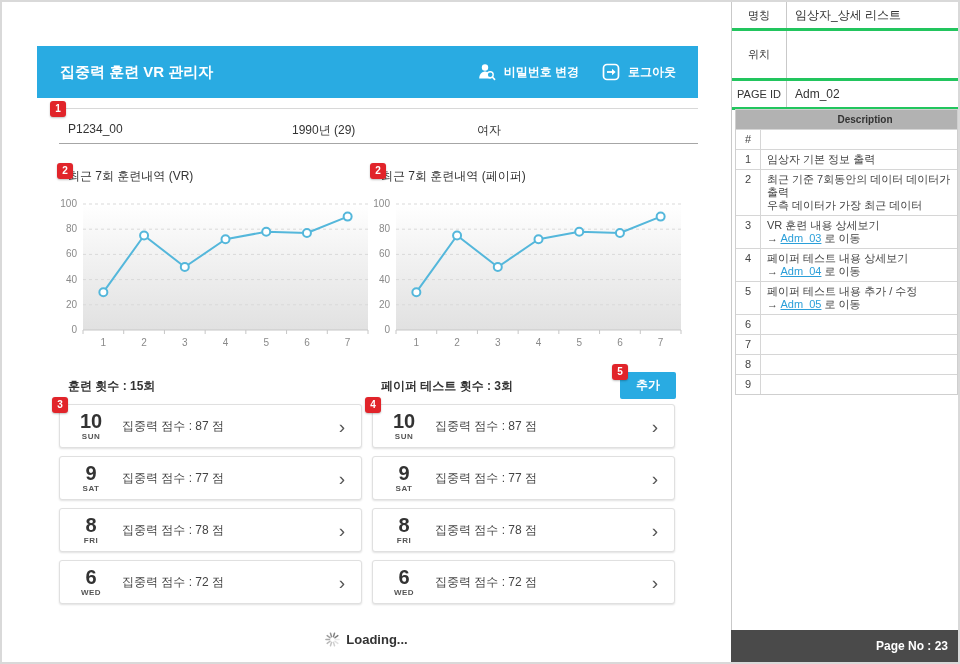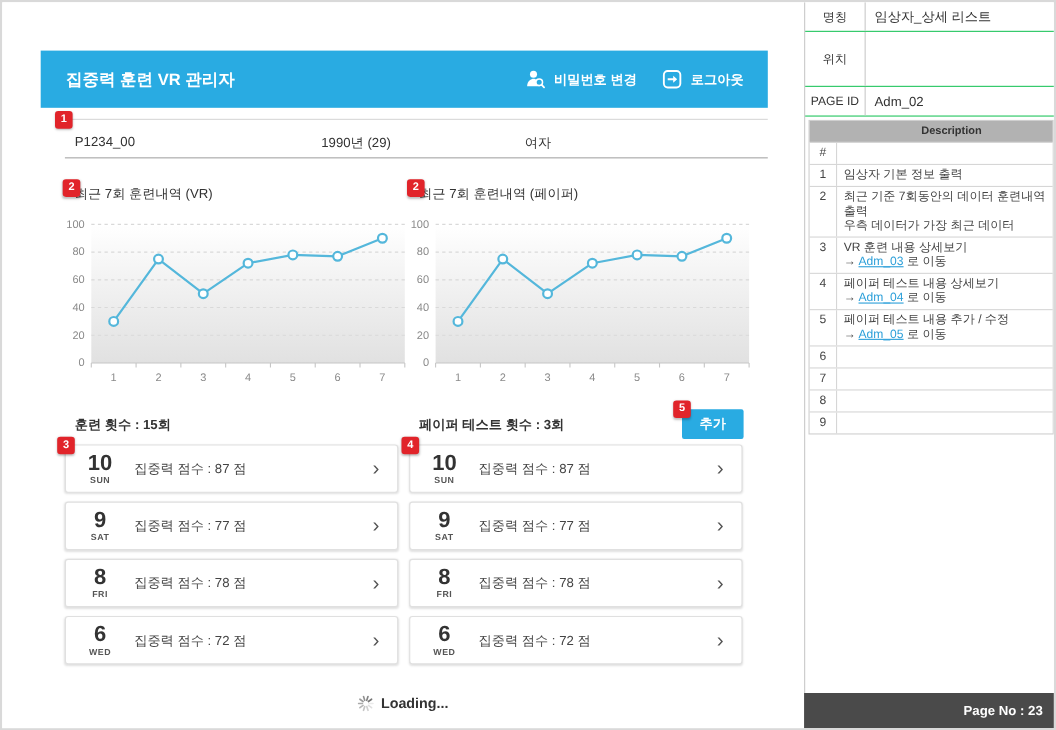--- a/index.html
+++ b/index.html
@@ -40,21 +40,21 @@
   .day-num { font-size:20px; color:#333; font-weight:bold; }
   .day-name { font-size:8px; color:#555; font-weight:bold; letter-spacing:.5px; margin-top:2px; }
   .day-score { font-size:12px; color:#444; }
   .day-chevron { margin-left:auto; padding-right:16px; font-size:19px; color:#555; line-height:1; }
 
   .loading { position:absolute; left:0; top:630px; width:729px; display:flex; align-items:flex-start; justify-content:center; gap:6px; }
   .loading-text { font-size:13px; font-weight:bold; color:#333; }
 
   
   .sidebar { position:absolute; left:729px; top:0; width:229px; height:660px; background:#fff; border-left:1px solid #c9c9c9; }
-  .field-row { position:relative; display:flex; border-bottom:1px solid #22c55e; }
+  .field-row { position:relative; display:flex; border-bottom:3px solid #22c55e; }
   .field-label { width:55px; min-height:26px; display:flex; align-items:center; justify-content:center;
                  font-size:11px; color:#333; border-right:1px solid #c9c9c9; flex-shrink:0; }
   .field-value { flex:1; display:flex; align-items:center; font-size:12px; color:#333; padding-left:8px; }
   .row-loc { height:50px;text-align:right; }
   .row-loc .field-value { align-items:flex-start; padding:4px 4px 0 4px; }
   .loc-box { width:100%; border:1px dashed #999; font-size:11px; color:#333; padding:6px 8px; }
 
   .desc-table { position:absolute; left:3px; right:2px; top:107px; border:1px solid #cfcfcf; }
   .desc-header { height:19px; background:#b2b2b2; color:#333; font-size:10px; font-weight:bold;
                  text-align:center; line-height:19px;padding-left:37px; }
@@ -321,21 +321,21 @@
           </div>
           <div class="desc-row">
             <div class="desc-num">1</div>
             <div class="desc-content">
               <div>임상자 기본 정보 출력</div>
             </div>
           </div>
           <div class="desc-row">
             <div class="desc-num">2</div>
             <div class="desc-content">
-              <div>최근 기준 7회동안의 데이터 훈련내역 출력</div>
+              <div>최근 기준 7회동안의 데이터 데이터가 출력</div>
               <div>우측 데이터가 가장 최근 데이터</div>
             </div>
           </div>
           <div class="desc-row">
             <div class="desc-num">3</div>
             <div class="desc-content">
               <div>VR 훈련 내용 상세보기</div>
               <div>→ <a href="#">Adm_03</a> 로 이동</div>
             </div>
           </div>

